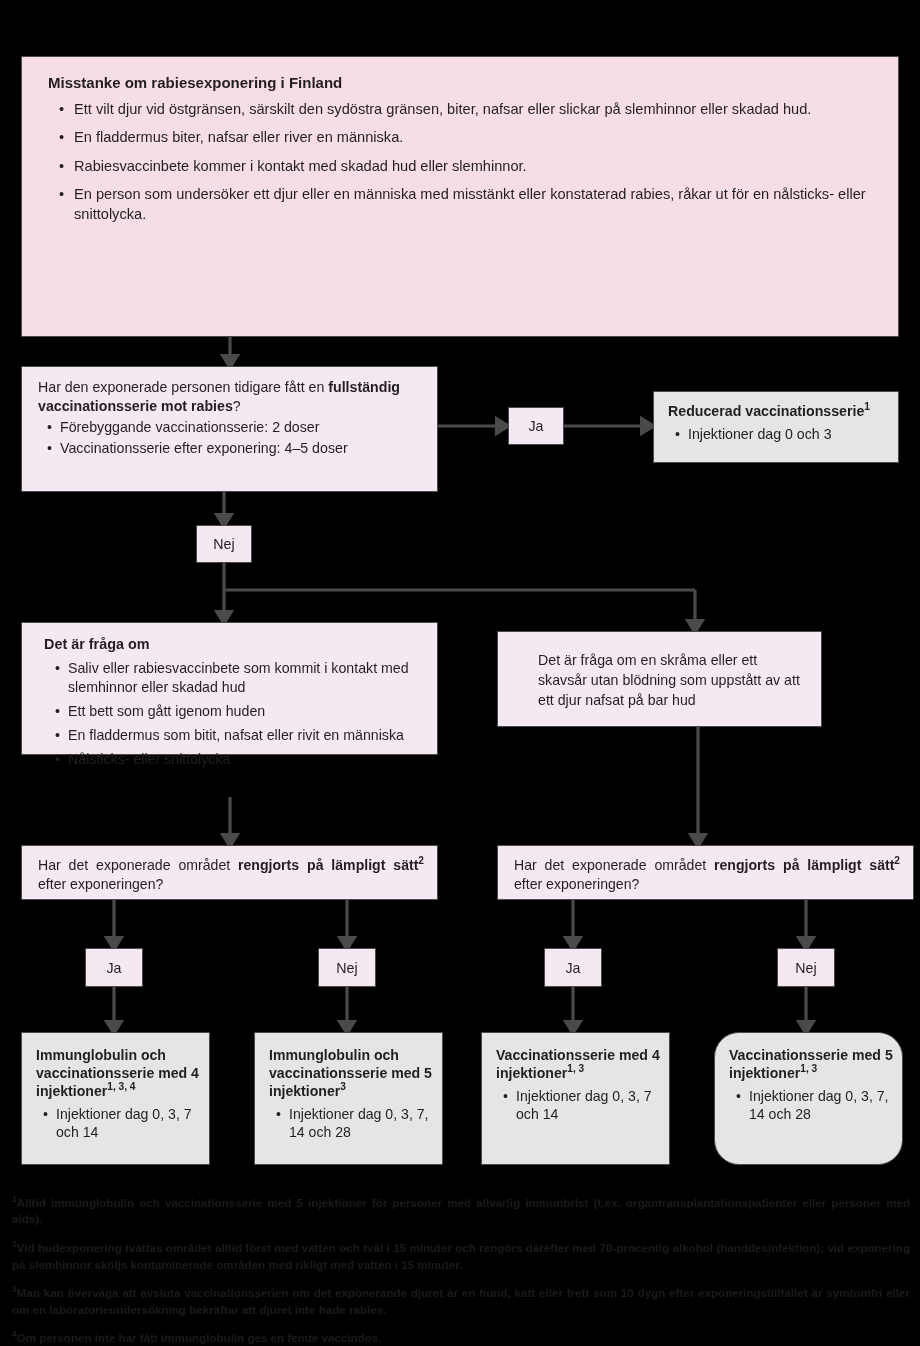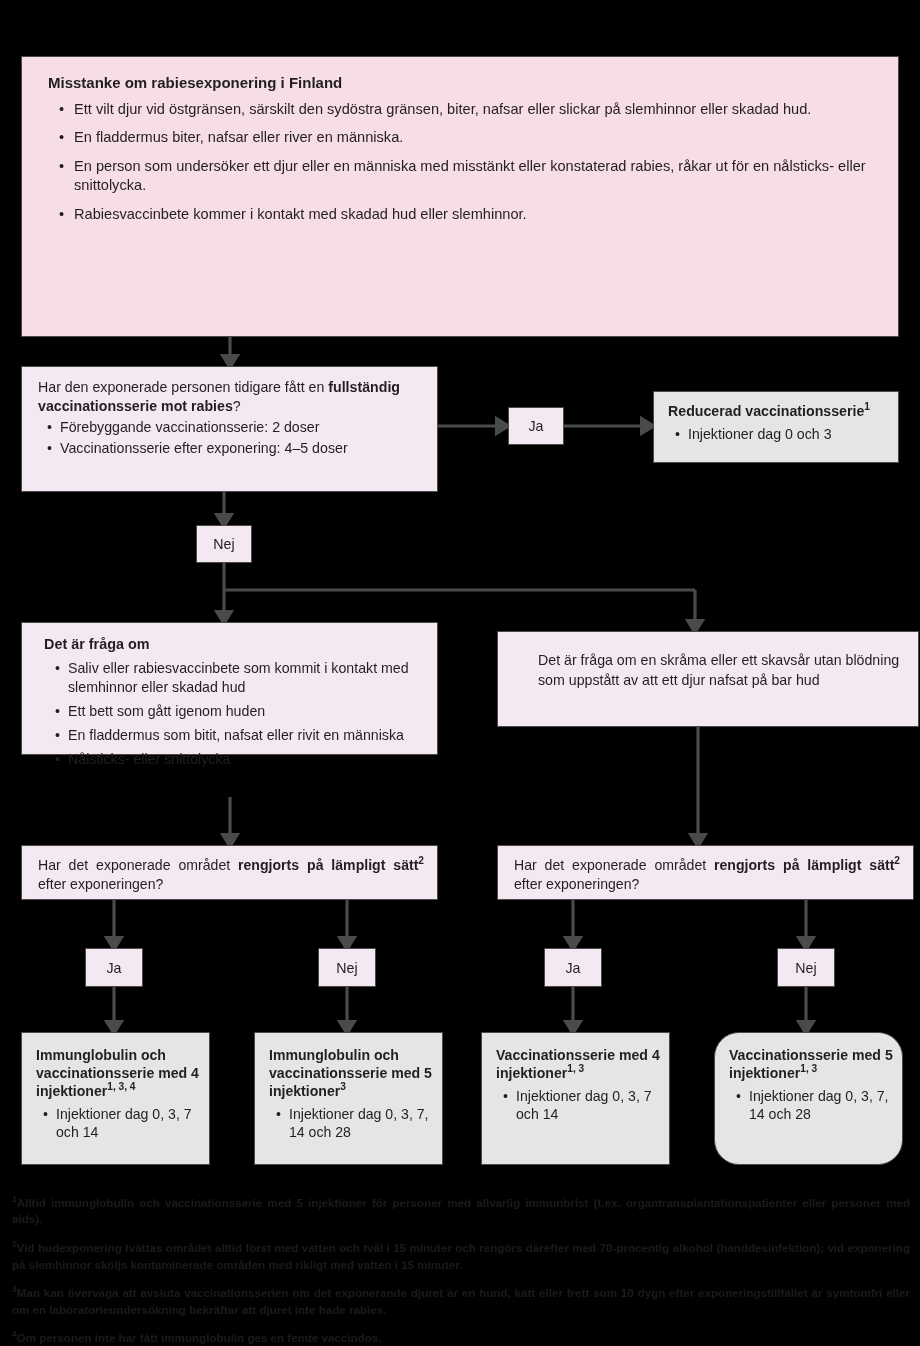--- a/index.html
+++ b/index.html
@@ -55,21 +55,21 @@
   #box-reduced h3{font-size:14.2px;margin-bottom:4px;}
   #box-reduced ul.bl{font-size:14.2px;padding-left:20px;}
 
   
   #box-fraga{left:21px;top:622px;width:417px;height:133px;padding:12px 12px 0 22px;}
   #box-fraga h3{font-size:14.4px;margin-bottom:6px;}
   #box-fraga ul.bl{font-size:14.2px;padding-left:24px;}
   #box-fraga ul.bl li{margin-bottom:5px;}
 
   
-  #box-skrama{left:497px;top:631px;width:422px;height:96px;padding:18px 14px 0 40px;
+  #box-skrama{left:497px;top:631px;width:325px;height:96px;padding:18px 14px 0 40px;
               font-size:14.2px;line-height:1.42;}
 
   
   .box-clean{width:417px;height:55px;padding:10px 13px 0 16px;
              font-size:14.1px;line-height:1.38;text-align:justify;}
   #box-clean-left{left:21px;top:845px;}
   #box-clean-right{left:497px;top:845px;}
 
   
   .outcome{width:189px;height:133px;padding:13px 8px 0 14px;}
@@ -139,22 +139,22 @@
       <path d="M224,590 L695,590"></path>
     </g>
   </svg>
 
 
   <div class="box pink-warm" id="box-suspicion">
     <h3 class="bh">Misstanke om rabiesexponering i Finland</h3>
     <ul class="bl">
       <li>Ett vilt djur vid östgränsen, särskilt den sydöstra gränsen, biter, nafsar eller slickar på slemhinnor eller skadad hud.</li>
       <li>En fladdermus biter, nafsar eller river en människa.</li>
+      <li>Rabiesvaccinbete kommer i kontakt med skadad hud eller slemhinnor.</li>
       <li>En person som undersöker ett djur eller en människa med misstänkt eller konstaterad rabies, råkar ut för en nålsticks- eller snittolycka.</li>
-      <li>Rabiesvaccinbete kommer i kontakt med skadad hud eller slemhinnor.</li>
     </ul>
   </div>
 
   <div class="box pink" id="box-prev">
     <p class="q"><span>Har den exponerade personen tidigare fått en </span><b>fullständig vaccinationsserie mot rabies</b><span>?</span></p>
     <ul class="bl">
       <li>Förebyggande vaccinationsserie: 2 doser</li>
       <li>Vaccinationsserie efter exponering: 4–5 doser</li>
     </ul>
   </div>

